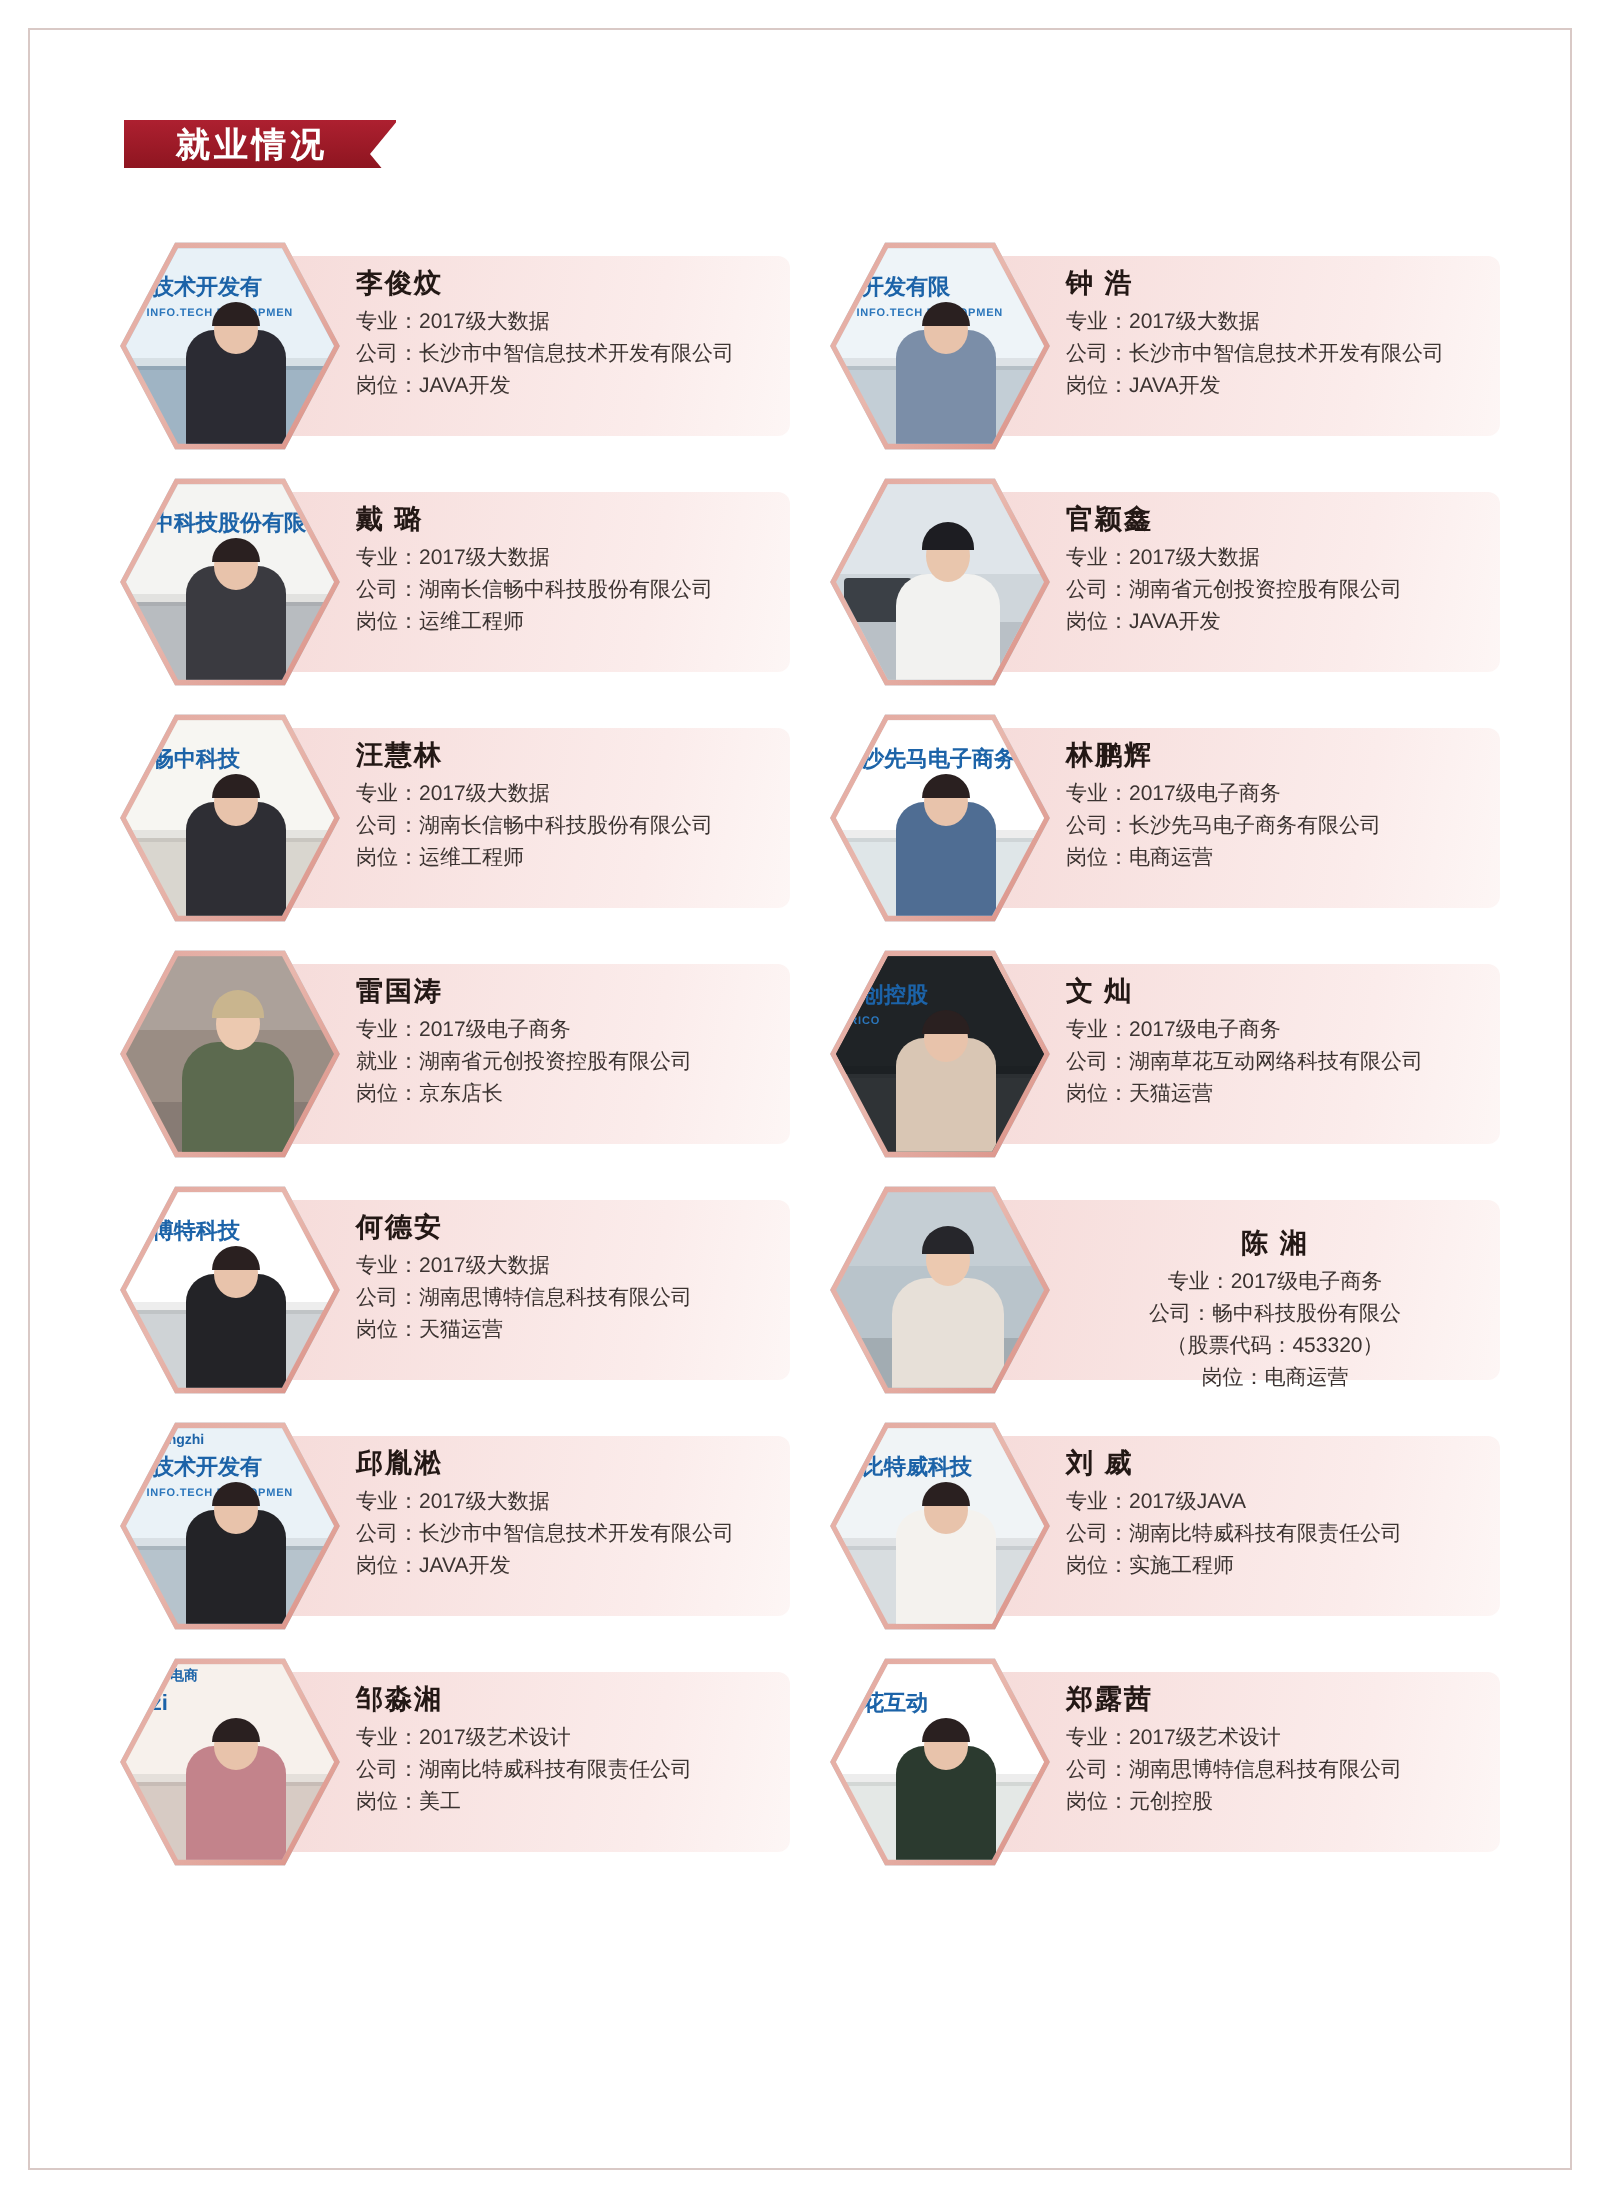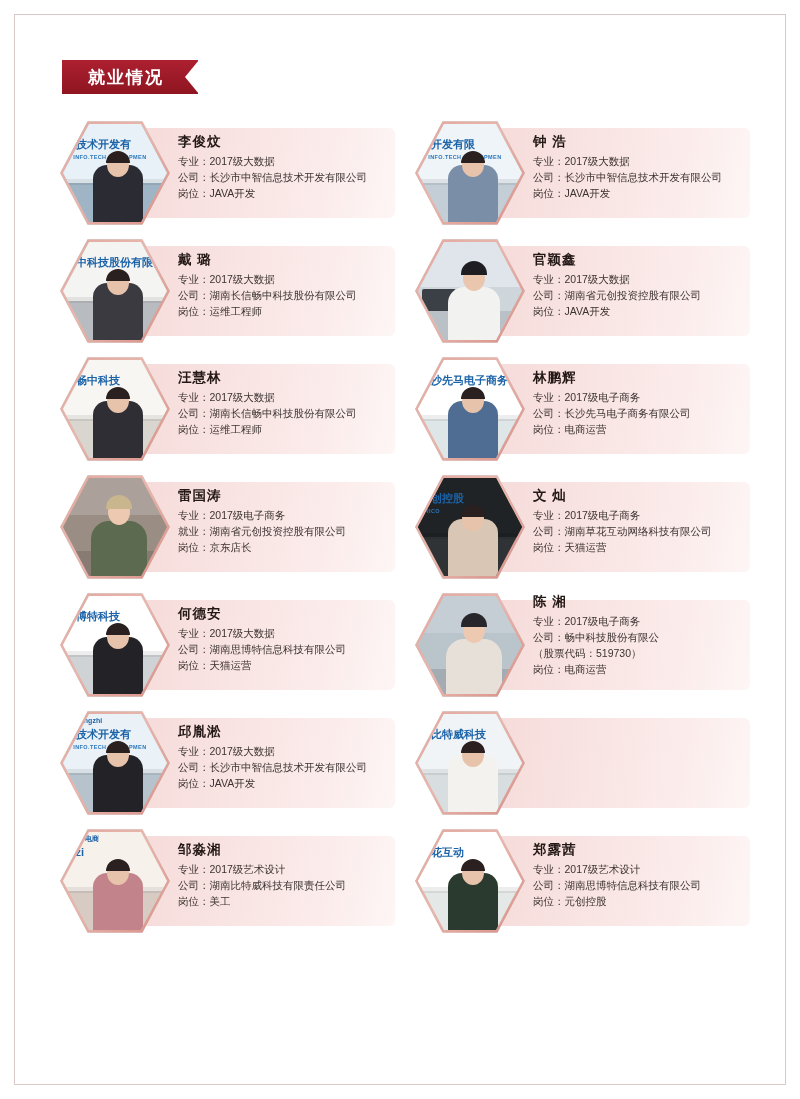--- a/index.html
+++ b/index.html
@@ -30,21 +30,21 @@
 
   
   .banner-wrap {
     position: absolute;
     left: 62px;
     top: 60px;
     height: 34px;
   }
   .banner {
     position: relative;
-    height: 34px;
+    height: 24px;
     background: #a51d2a;
     background: linear-gradient(180deg, #ad2030 0%, #8e1520 100%);
     padding: 0 34px 0 26px;
     display: flex;
     align-items: center;
   }
   .banner-label {
     color: #ffffff;
     font-size: 17px;
     font-weight: bold;
@@ -140,21 +140,21 @@
     letter-spacing: 1px;
     margin-bottom: 3px;
     line-height: 1.2;
   }
   .line {
     font-size: 10.5px;
     color: #3b3331;
     line-height: 16px;
     white-space: nowrap;
   }
-  .card.tall .info { top: 4px; }
+  .card.tall .info { top: 24px; text-align: center; }
 
   
   .scene { position: absolute; inset: 0; }
   .blk    { position:absolute; }
 
   .logo-text {
     position: absolute;
     font-weight: bold;
     white-space: nowrap;
     line-height: 1;
@@ -394,21 +394,21 @@
       <div class="blk" style="left:28px;top:46px;width:56px;height:64px;border-radius:18px 18px 0 0;background:#e7e0d8;"></div>
       <div class="blk" style="left:45px;top:24px;width:22px;height:26px;border-radius:50%;background:#ecc9b0;"></div>
       <div class="blk" style="left:43px;top:20px;width:26px;height:14px;border-radius:13px 13px 0 0;background:#26262b;"></div>
     </div>
         </div>
     </div>
     <div class="info">
       <div class="name">陈 湘</div>
       <div class="line">专业：2017级电子商务</div>
         <div class="line">公司：畅中科技股份有限公</div>
-        <div class="line">（股票代码：519730）</div>
+        <div class="line">（股票代码：453320）</div>
         <div class="line">岗位：电商运营</div>
     </div>
     </div>
     <div class="card">
     <div class="card-bg"></div>
     <div class="hex">
       <div class="hex-border"></div>
       <div class="hex-photo">
       <div class="scene" style="background:#b6c3cc">
         <div class="blk" style="left:0;top:0;width:110px;height:62px;background:#eaf2f7;"></div>
@@ -439,20 +439,26 @@
         <div class="blk" style="left:0;top:58px;width:110px;height:6px;background:rgba(0,0,0,.07);"></div>
 
         <div class="logo-text" style="left:2px;top:18px;font-size:11px;color:#1c63a8;">南比特威科技</div>
 
         <div class="blk" style="left:30px;top:44px;width:50px;height:66px;border-radius:14px 14px 0 0;background:#f4f2ee;"></div>
         <div class="blk" style="left:44px;top:32px;width:22px;height:24px;border-radius:50%;background:#e8c3ab;"></div>
         <div class="blk" style="left:43px;top:30px;width:24px;height:12px;border-radius:12px 12px 0 0;background:#2a2020;"></div>
       </div>
         </div>
     </div>
+    <div class="info">
+      <div class="name">刘 威</div>
+      <div class="line">专业：2017级JAVA</div>
+        <div class="line">公司：湖南比特威科技有限责任公司</div>
+        <div class="line">岗位：实施工程师</div>
+    </div>
     </div>
     <div class="card">
     <div class="card-bg"></div>
     <div class="hex">
       <div class="hex-border"></div>
       <div class="hex-photo">
       <div class="scene" style="background:#d7cbc4">
         <div class="blk" style="left:0;top:0;width:110px;height:62px;background:#f7f1ec;"></div>
         <div class="blk" style="left:0;top:58px;width:110px;height:6px;background:rgba(0,0,0,.07);"></div>
         <div class="logo-text" style="left:8px;top:6px;font-size:7px;color:#1c63a8;">西子电商</div>

